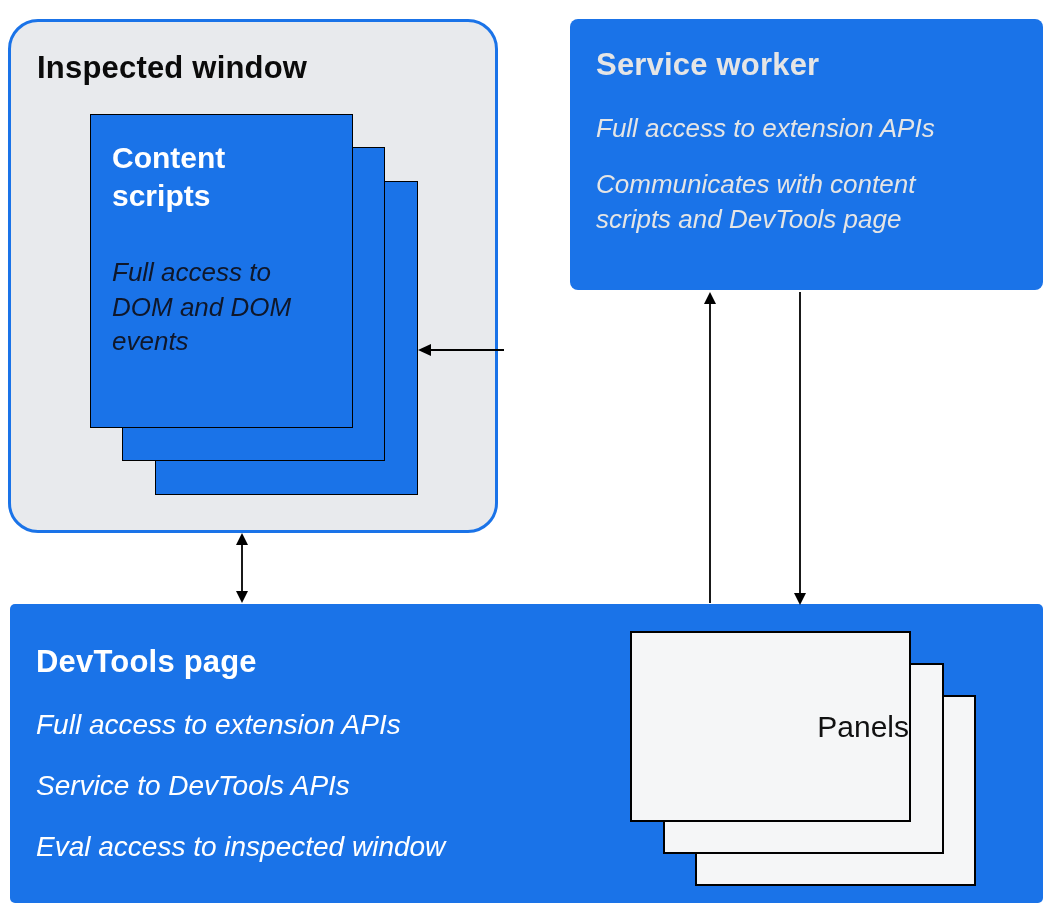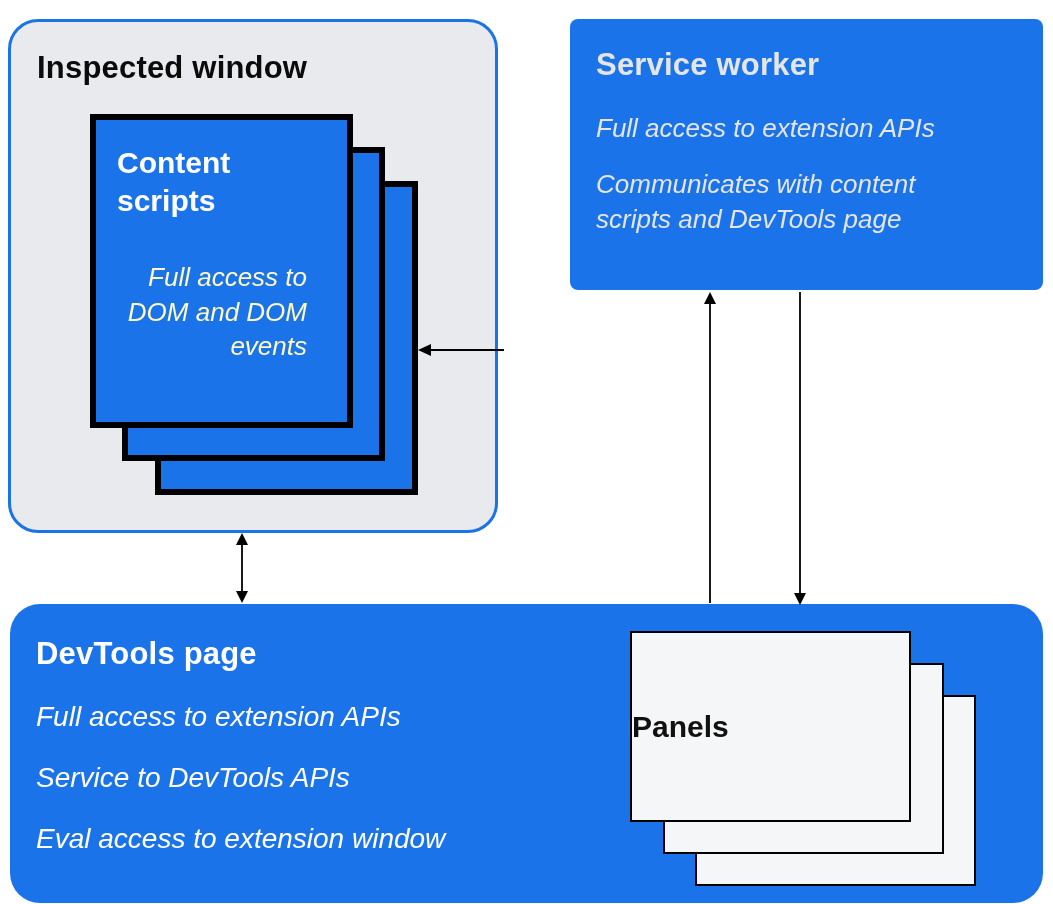--- a/index.html
+++ b/index.html
@@ -13,53 +13,53 @@
     background:#e8eaed; border:3px solid #1a73e8; border-radius:30px;
   }
   .iw-title {
     position:absolute; left:26px; top:28px;
     font-size:31px; font-weight:700; color:#0b0b0b; letter-spacing:.2px;
   }
 
   
   .cs-layer {
     position:absolute; width:263px; height:314px;
-    background:#1a73e8; border:6px solid #000000;
+    background:#1a73e8; border:1px solid #000000;
   }
   .cs-back  { left:155px; top:172px; }
   .cs-mid   { left:122px; top:138px; }
   .cs-front { left:90px;  top:105px; padding:24px 21px 0; }
   .cs-title { font-size:30px; font-weight:700; color:#fff; line-height:1.27; max-width:150px; }
-  .cs-desc  { font-style:italic; font-size:26px; color:#fef9c3; line-height:1.33; margin-top:40px; max-width:190px;text-align:right; }
+  .cs-desc  { font-style:italic; font-size:26px; color:#0f172a; line-height:1.33; margin-top:40px; max-width:190px; }
 
   
   .service-worker {
     position:absolute; left:570px; top:10px; width:473px; height:271px;
     background:#1a73e8; border-radius:8px; padding:28px 26px; color:#e5e5e5;
   }
   .sw-title { font-size:31px; font-weight:700; letter-spacing:.2px; }
   .sw-p  { font-style:italic; font-size:26px; line-height:1.32; margin-top:28px; }
   .sw-p2 { margin-top:22px; max-width:330px;font-style:italic; }
 
   
   .devtools-page {
     position:absolute; left:10px; top:595px; width:1033px; height:299px;
-    background:#1a73e8; border-radius:30px; padding:32px 26px; color:#fff;
+    background:#1a73e8; border-radius:5px; padding:40px 26px; color:#fff;
   }
   .dt-title { font-size:31px; font-weight:700; letter-spacing:.2px; }
   .dt-p { font-style:italic; font-size:28px; margin-top:29px; max-width:460px; }
 
   
   .panel-layer {
     position:absolute; width:281px; height:191px;
     background:#f5f6f7; border:2px solid #000;
   }
   .panel-back  { left:695px; top:686px; }
   .panel-mid   { left:663px; top:654px; }
-  .panel-front { left:630px; top:622px; display:flex; align-items:center; justify-content:flex-start;font-weight:bold; }
+  .panel-front { left:630px; top:622px; display:flex; align-items:center; justify-content:flex-end; }
   .panel-title { font-size:30px; color:#111; }
 
   
   .arrows { position:absolute; left:0; top:0; width:1053px; height:904px; pointer-events:none; }
   .arrows line { stroke:#000; stroke-width:1.8; }
   .arrows polygon { fill:#000; }
 </style>
 </head>
 <body>
 
@@ -79,21 +79,21 @@
   <section class="service-worker">
     <h2 class="sw-title">Service worker</h2>
     <p class="sw-p">Full access to extension APIs</p>
     <p class="sw-p sw-p2">Communicates with content scripts and DevTools page</p>
   </section>
 
   <section class="devtools-page">
     <h2 class="dt-title">DevTools page</h2>
     <p class="dt-p">Full access to extension APIs</p>
     <p class="dt-p">Service to DevTools APIs</p>
-    <p class="dt-p">Eval access to extension window</p>
+    <p class="dt-p">Eval access to inspected window</p>
   </section>
 
   <div class="panel-layer panel-back"></div>
   <div class="panel-layer panel-mid"></div>
   <div class="panel-layer panel-front">
     <span class="panel-title">Panels</span>
   </div>
 
   <svg class="arrows" width="1053" height="904" viewBox="0 0 1053 904" xmlns="http://www.w3.org/2000/svg">
     <g>

